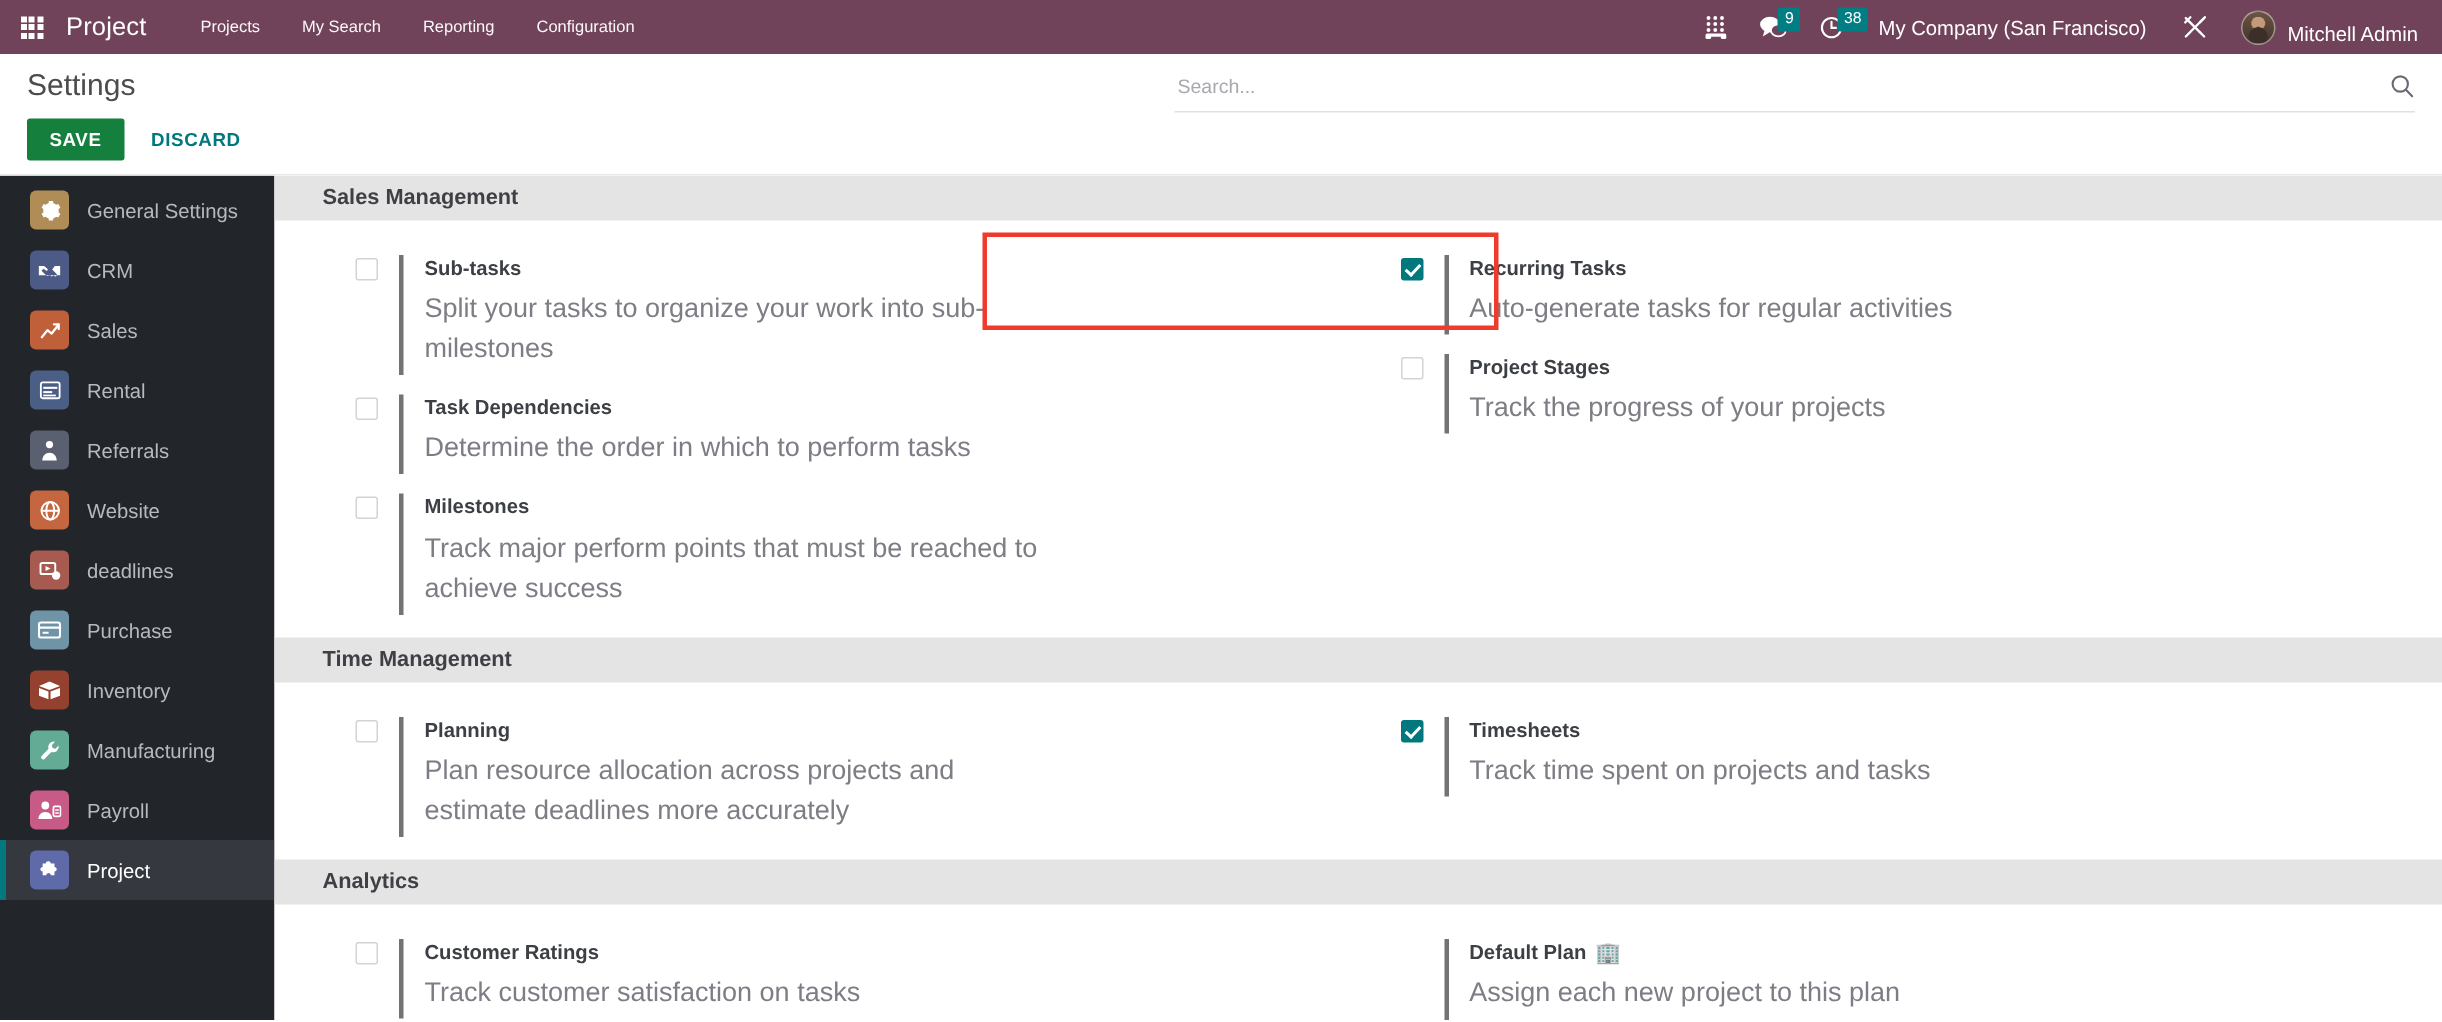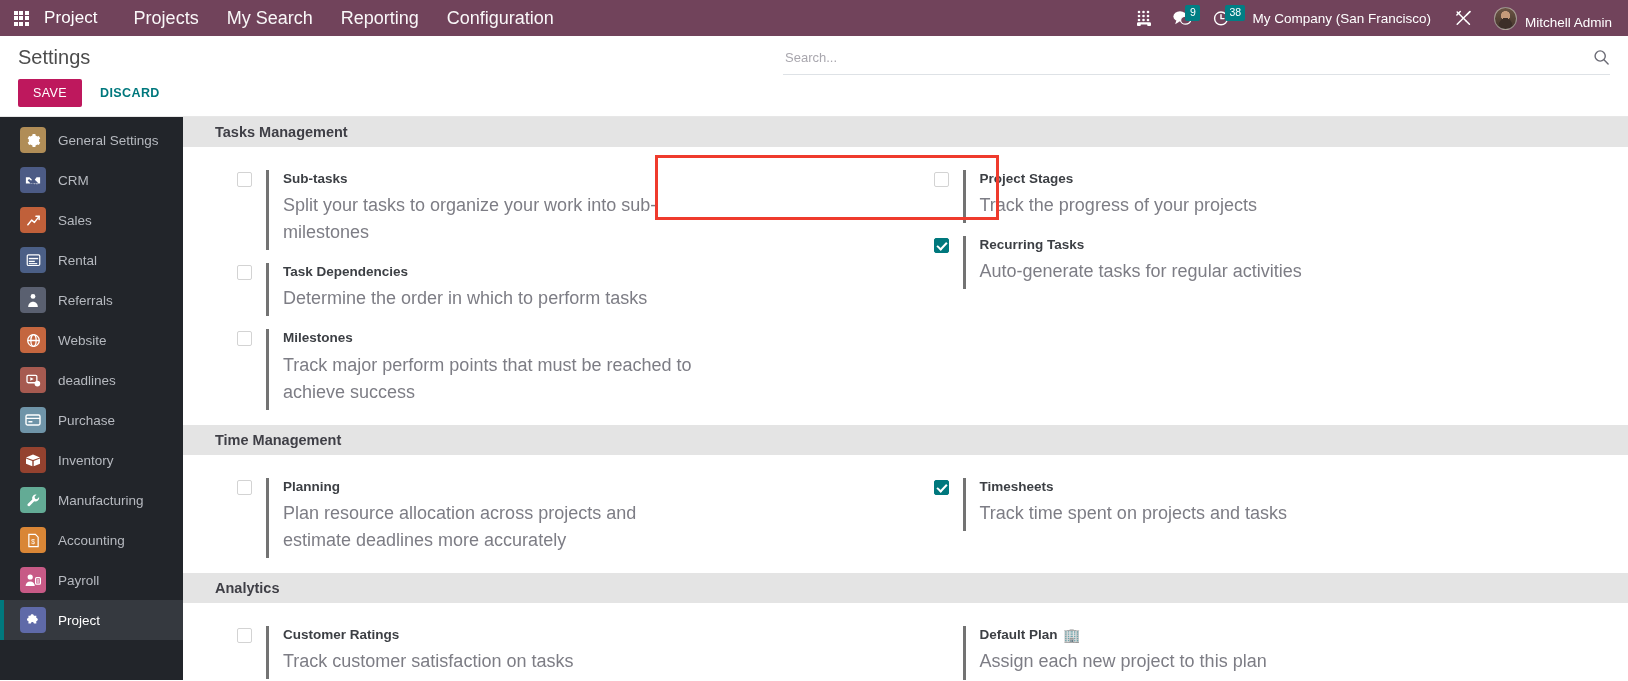--- a/index.html
+++ b/index.html
@@ -41,21 +41,21 @@
     font-weight: 400;
     margin-left: 8px;
     margin-right: 22px;
     letter-spacing: .1px;
     cursor: pointer;
     white-space: nowrap;
   }
   .nav-menu { display: flex; align-items: center; gap: 0; }
   .nav-menu .nav-item {
     padding: 8px 14px;
-    font-size: 18px;
+    font-size: 11px;
     color: #ffffff;
     cursor: pointer;
     white-space: nowrap;
     opacity: .96;
   }
   .nav-right {
     margin-left: auto;
     display: flex;
     align-items: center;
     gap: 0;
@@ -121,24 +121,24 @@
   .cp-left { padding-top: 9px; }
   .page-title {
     font-size: 20px;
     font-weight: 400;
     color: #4c4c4c;
     line-height: 1.2;
     margin-bottom: 10px;
   }
   .cp-buttons { display: flex; align-items: center; gap: 6px; }
   .btn-save {
-    background: #be185d;
+    background: #15803d;
     color: #ffffff;
     font-size: 12.5px;
-    font-weight: normal;
+    font-weight: bold;
     letter-spacing: .4px;
     padding: 7px 15px;
     border: none;
     border-radius: 2px;
     cursor: pointer;
     font-family: inherit;
   }
   .btn-discard {
     background: transparent;
     color: #00787d;
@@ -538,29 +538,20 @@
 
     <div class="side-item">
       <span class="side-ico" style="background:#63ab95">
         <svg width="15" height="15" viewBox="0 0 16 16" fill="#fff">
             <path d="M11.3 1.6a4 4 0 00-4.6 5.2L1.8 11.7a1.5 1.5 0 002.1 2.1l4.9-4.9a4 4 0 005.2-4.6l-2.3 2.3-2-.6-.6-2z"></path>
           </svg>
       </span>
       <span>Manufacturing</span>
     </div>
 
-    <div class="side-item">
-      <span class="side-ico" style="background:#d98636">
-        <svg width="13" height="15" viewBox="0 0 14 16" fill="none" stroke="#fff" stroke-width="1.3">
-            <path d="M2 1.4h7l3 3v10.2H2z"></path>
-            <text x="4.6" y="11.4" font-size="7" fill="#fff" stroke="none" font-family="sans-serif">$</text>
-          </svg>
-      </span>
-      <span>Accounting</span>
-    </div>
 
     <div class="side-item">
       <span class="side-ico" style="background:#c75a86">
         <svg width="16" height="14" viewBox="0 0 16 14" fill="#fff">
             <circle cx="5.2" cy="4" r="2.6"></circle>
             <path d="M.6 13c0-2.7 2-4.6 4.6-4.6S9.8 10.3 9.8 13H.6z"></path>
             <rect x="10.6" y="4.6" width="4.8" height="6.6" rx="1" fill="none" stroke="#fff" stroke-width="1.2"></rect>
             <path d="M11.8 7h2.4M11.8 9h2.4" stroke="#fff" stroke-width="1.1"></path>
           </svg>
       </span>
@@ -572,21 +563,21 @@
         <svg width="15" height="15" viewBox="0 0 16 16" fill="#fff">
             <path d="M6.4 1.2c-.9 0-1.6.7-1.6 1.6H2.6v2.6c-.9 0-1.6.7-1.6 1.6s.7 1.6 1.6 1.6v2.6h2.6c0-.9.7-1.6 1.6-1.6s1.6.7 1.6 1.6h2.6V8.6c.9 0 1.6-.7 1.6-1.6s-.7-1.6-1.6-1.6V2.8H8.4c0-.9-.7-1.6-1.6-1.6z"></path>
           </svg>
       </span>
       <span>Project</span>
     </div>
   </div>
 
   <div class="content">
 
-    <div class="section-header">Tasks Management</div>
+    <div class="section-header">Sales Management</div>
     <div class="settings-grid">
       <div class="col col-left">
 
         <div class="setting-row">
           <span class="cb-wrap">
             <span class="cbox"></span>
           </span>
           <span class="setting-body">
             <span class="setting-label">
               <span>Sub-tasks</span>
@@ -615,41 +606,41 @@
             <span class="setting-label">
               <span>Milestones</span>
             </span>
             <span class="setting-desc" style="display:block;max-width:470px">Track major perform points that must be reached to achieve success</span>
           </span>
         </div>
       </div>
 
       <div class="col">
 
+        <div class="setting-row" id="recurring-row">
+          <span class="cb-wrap">
+            <span class="cbox checked"></span>
+          </span>
+          <span class="setting-body">
+            <span class="setting-label">
+              <span>Recurring Tasks</span>
+            </span>
+            <span class="setting-desc" style="display:block">Auto-generate tasks for regular activities</span>
+          </span>
+        </div>
+
         <div class="setting-row">
           <span class="cb-wrap">
             <span class="cbox"></span>
           </span>
           <span class="setting-body">
             <span class="setting-label">
               <span>Project Stages</span>
             </span>
             <span class="setting-desc" style="display:block">Track the progress of your projects</span>
-          </span>
-        </div>
-
-        <div class="setting-row" id="recurring-row">
-          <span class="cb-wrap">
-            <span class="cbox checked"></span>
-          </span>
-          <span class="setting-body">
-            <span class="setting-label">
-              <span>Recurring Tasks</span>
-            </span>
-            <span class="setting-desc" style="display:block">Auto-generate tasks for regular activities</span>
           </span>
         </div>
       </div>
     </div>
 
     <div class="section-header">Time Management</div>
     <div class="settings-grid">
       <div class="col">
         <div class="setting-row">
           <span class="cb-wrap">

